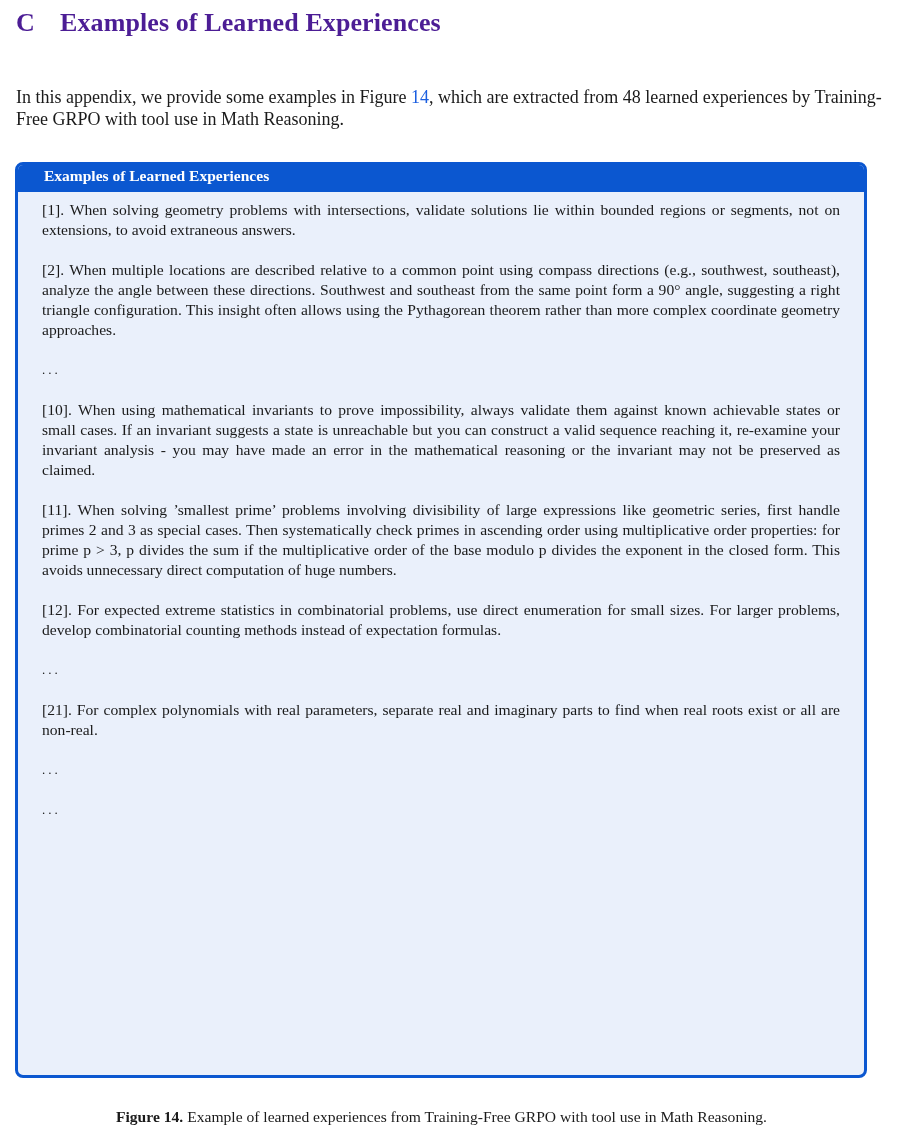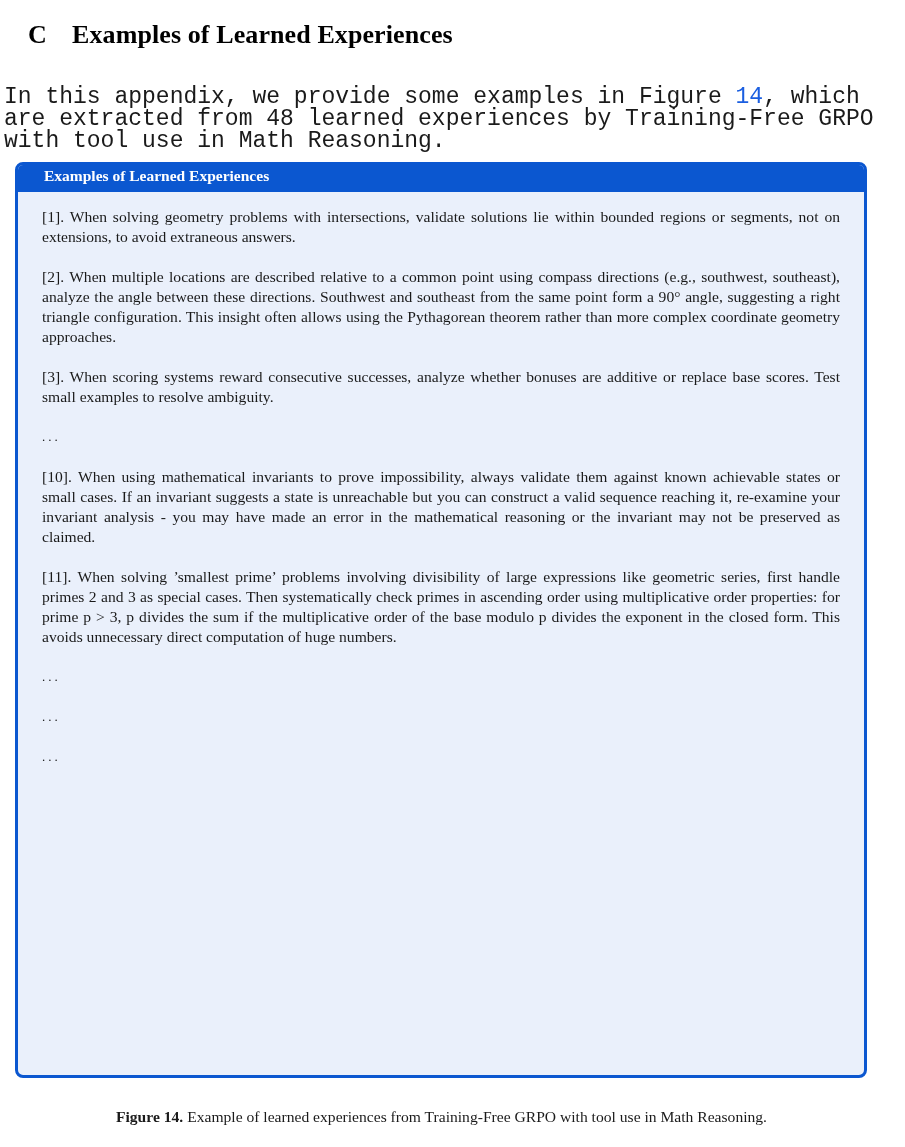--- a/index.html
+++ b/index.html
@@ -2,43 +2,43 @@
 <html><head>
 <meta charset="utf-8">
 <style>
   html, body { margin: 0; padding: 0; background: #ffffff; }
   body {
     width: 905px; height: 1147px; position: relative; overflow: hidden;
     font-family: "DejaVu Serif", "Liberation Serif", serif;
     color: #1a1a1a;
   }
   .section-title {
-    position: absolute; left: 16px; top: 8px; margin: 12px;
+    position: absolute; left: 16px; top: 8px; margin: 0;
     font-family: "Liberation Serif", serif; font-weight: bold;
-    font-size: 26px; color: #000000; letter-spacing: 0.1px;
+    font-size: 26px; color: #4c1d95; letter-spacing: 0.1px;
     white-space: nowrap;
   }
   .section-title .num { display: inline-block; width: 44px; }
   .intro {
-    position: absolute; left: 4px; top: 86px; width: 874px; margin: 0;
-    font-family: Liberation Mono, monospace; font-size: 23px; line-height: 22px;
+    position: absolute; left: 16px; top: 86px; width: 874px; margin: 0;
+    font-family: Liberation Serif, serif; font-size: 18px; line-height: 22px;
   }
   .intro .ref { color: #1a5ee0; }
   .box {
     position: absolute; left: 15px; top: 162px; width: 852px; height: 916px;
     border: 3px solid #0b57d0; border-radius: 8px;
     background: #eaf0fb; overflow: hidden; box-sizing: border-box;
   }
   .box-header {
     background: #0b57d0; color: #ffffff; height: 30px;
     font-family: "Liberation Serif", serif; font-weight: bold; font-size: 15.5px;
     line-height: 28px; padding-left: 26px; margin-top: -3px;
   }
   .box-body {
-    padding: 15px 24px 0 24px;
+    padding: 8px 24px 0 24px;
     font-family: "Liberation Serif", serif; font-size: 15.6px; line-height: 20px;
   }
   .item { margin: 0 0 20px 0; text-align: justify; }
   .ellipsis { margin: 0 0 20px 0; letter-spacing: 3px; font-size: 13px; }
   .caption {
     position: absolute; left: 0; top: 1108px; width: 883px; text-align: center;
     font-family: "Liberation Serif", serif; font-size: 15.6px;
   }
   .caption b { font-weight: bold; }
 </style>
@@ -47,23 +47,24 @@
 
 <h1 class="section-title"><span class="num">C</span><span>Examples of Learned Experiences</span></h1>
 
 <p class="intro"><span>In this appendix, we provide some examples in Figure </span><span class="ref">14</span><span>, which are extracted from 48 learned experiences by Training-Free GRPO with tool use in Math Reasoning.</span></p>
 
 <div class="box">
   <div class="box-header">Examples of Learned Experiences</div>
   <div class="box-body" id="box-body">
       <p class="item">[1].  When solving geometry problems with intersections, validate solutions lie within bounded regions or segments, not on extensions, to avoid extraneous answers.</p>
       <p class="item">[2]. When multiple locations are described relative to a common point using compass directions (e.g., southwest, southeast), analyze the angle between these directions. Southwest and southeast from the same point form a 90° angle, suggesting a right triangle configuration. This insight often allows using the Pythagorean theorem rather than more complex coordinate geometry approaches.</p>
-      <p class="item">[3]. When scoring systems reward consecutive successes, analyze whether bonuses are additive or replace base scores. Test small examples to resolve ambiguity.</p>
       <p class="ellipsis">...</p>
       <p class="item">[10]. When using mathematical invariants to prove impossibility, always validate them against known achievable states or small cases.  If an invariant suggests a state is unreachable but you can construct a valid sequence reaching it, re-examine your invariant analysis - you may have made an error in the mathematical reasoning or the invariant may not be preserved as claimed.</p>
       <p class="item">[11]. When solving ’smallest prime’ problems involving divisibility of large expressions like geometric series, first handle primes 2 and 3 as special cases.  Then systematically check primes in ascending order using multiplicative order properties:  for prime p &gt; 3, p divides the sum if the multiplicative order of the base modulo p divides the exponent in the closed form. This avoids unnecessary direct computation of huge numbers.</p>
+      <p class="item">[12]. For expected extreme statistics in combinatorial problems, use direct enumeration for small sizes. For larger problems, develop combinatorial counting methods instead of expectation formulas.</p>
       <p class="ellipsis">...</p>
+      <p class="item">[21]. For complex polynomials with real parameters, separate real and imaginary parts to find when real roots exist or all are non-real.</p>
       <p class="ellipsis">...</p>
       <p class="ellipsis">...</p>
     </div>
 </div>
 
 <div class="caption"><b>Figure 14.</b><span> Example of learned experiences from Training-Free GRPO with tool use in Math Reasoning.</span></div>
 
 </body></html>

